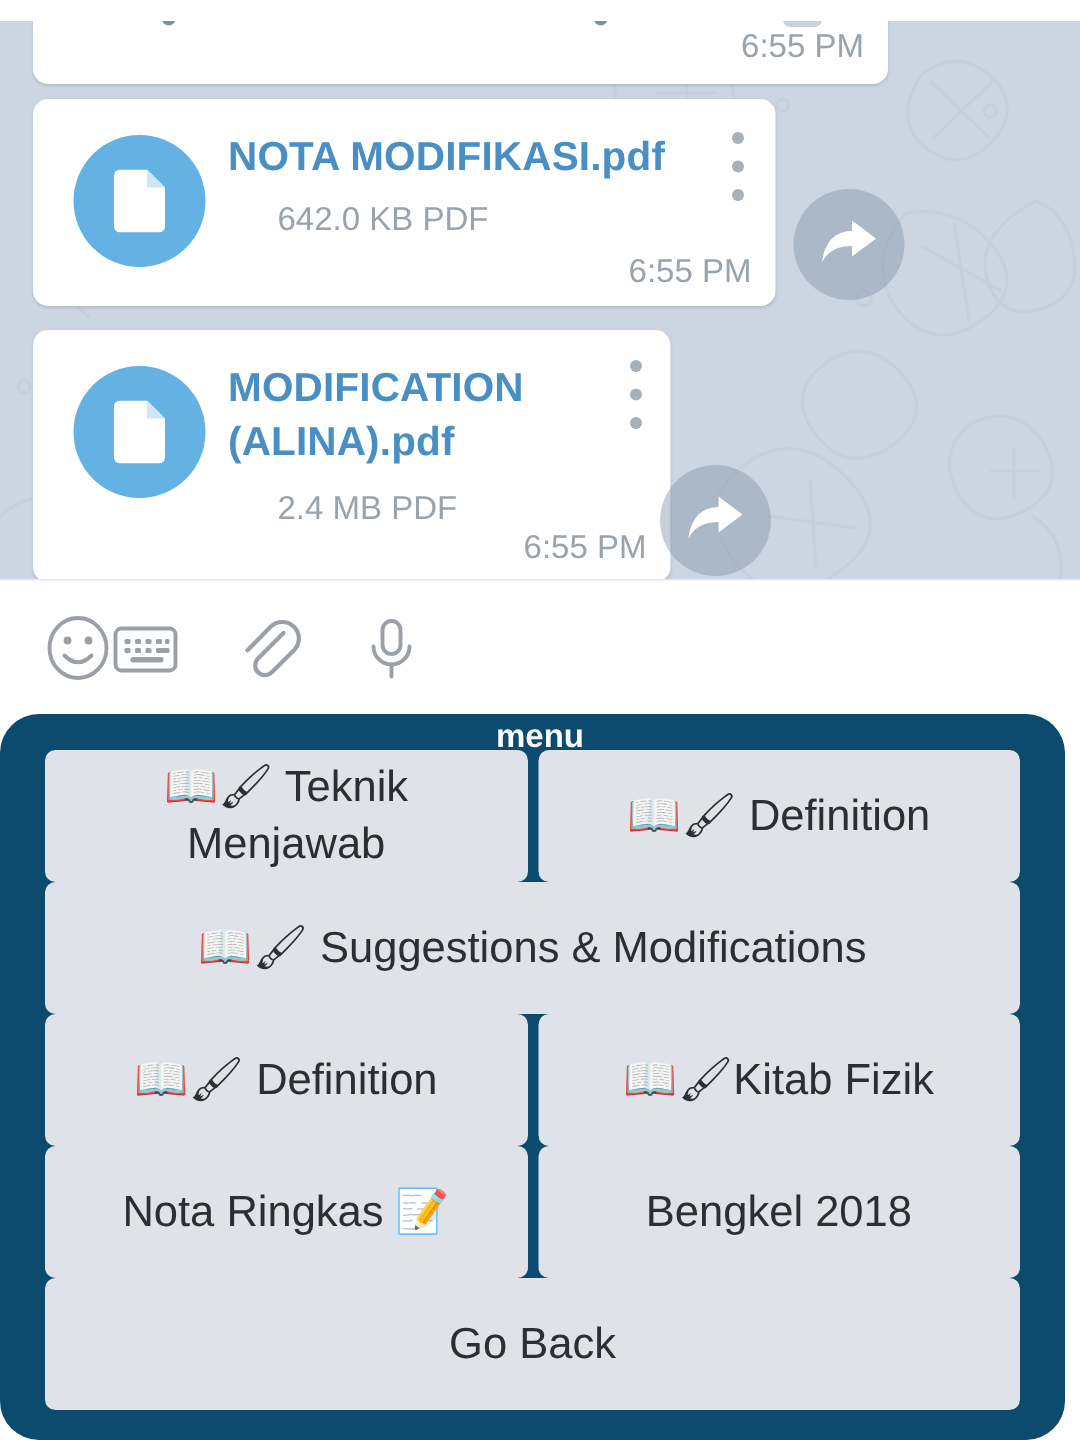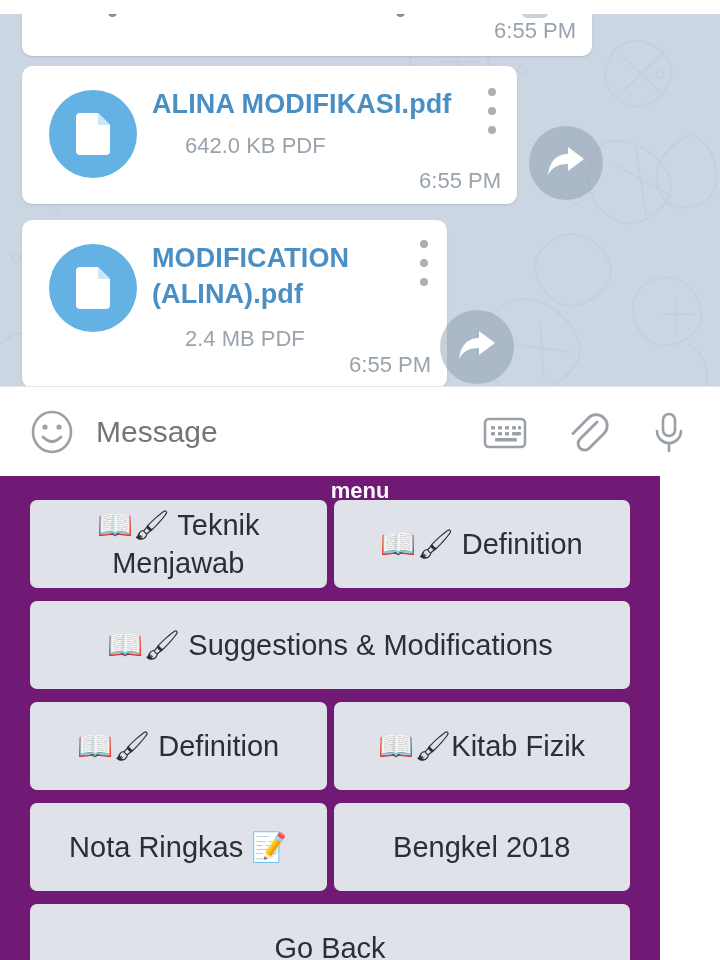--- a/index.html
+++ b/index.html
@@ -193,39 +193,39 @@
   .bar-icon {
     flex: 0 0 auto;
     width: 46px; height: 46px;
     margin-right: 36px;
   }
 
   
   #keyboard-panel {
     position: absolute;
     left: 0; top: 476px;
-    width: 660px;
+    width: 710px;
     height: 484px;
-    background: #701a75;
+    background: #0c4a6e;
     padding: 24px 30px 0 30px;
     overflow: hidden;
+    border-radius: 26px;
   }
   #ghost-label {
     position: absolute;
     left: 0; top: 2px;
     width: 720px;
     text-align: center;
     color: #fbfbfd;
     font-size: 22px;
     font-weight: bold;
   }
   .kb-row {
     display: flex;
     gap: 7px;
-    margin-bottom: 13px;
   }
   .kb-btn {
     flex: 1 1 0;
     min-height: 88px;
     background: #dfe3e9;
     border-radius: 7px;
     display: flex;
     align-items: center;
     justify-content: center;
     text-align: center;
@@ -278,21 +278,21 @@
       <div class="time-stamp">6:55 PM</div>
     </div>
 
     <div class="msg-bubble" id="bubble-1">
       <div class="file-icon-circle">
         <svg class="doc-glyph" viewBox="0 0 34 42">
           <path d="M4 0 h18 l12 12 v26 a4 4 0 0 1 -4 4 h-26 a4 4 0 0 1 -4 -4 v-34 a4 4 0 0 1 4 -4 z" fill="#ffffff"></path>
           <path d="M22 0 l12 12 h-12 z" fill="#cfe6f7"></path>
         </svg>
       </div>
-      <div class="file-name">ALINA MODIFIKASI.pdf</div>
+      <div class="file-name">NOTA MODIFIKASI.pdf</div>
       <div class="file-meta">642.0 KB PDF</div>
       <div class="kebab-menu">
         <i></i>
         <i></i>
         <i></i>
       </div>
       <div class="time-stamp">6:55 PM</div>
     </div>
 
     <div class="forward-btn" id="forward-1">
@@ -327,21 +327,20 @@
 
   <div id="input-bar">
 
     <svg id="emoji-btn" viewBox="0 0 44 44">
       <ellipse cx="22" cy="22" rx="19" ry="20" fill="none" stroke="#9aa0a6" stroke-width="2.6"></ellipse>
       <circle cx="15" cy="17" r="2.6" fill="#9aa0a6"></circle>
       <circle cx="29" cy="17" r="2.6" fill="#9aa0a6"></circle>
       <path d="M13 27 q9 9 18 0" fill="none" stroke="#9aa0a6" stroke-width="2.6" stroke-linecap="round"></path>
     </svg>
 
-    <input id="message-input" type="text" placeholder="Message" style="">
 
     <svg class="bar-icon" viewBox="0 0 46 46">
       <rect x="3" y="10" width="40" height="28" rx="4" fill="none" stroke="#9aa0a6" stroke-width="2.6"></rect>
       <g fill="#9aa0a6">
         <rect x="9" y="17" width="4" height="3.4" rx="1"></rect>
         <rect x="16" y="17" width="4" height="3.4" rx="1"></rect>
         <rect x="23" y="17" width="4" height="3.4" rx="1"></rect>
         <rect x="30" y="17" width="4" height="3.4" rx="1"></rect>
         <rect x="36" y="17" width="3" height="3.4" rx="1"></rect>
         <rect x="9" y="23" width="4" height="3.4" rx="1"></rect>

